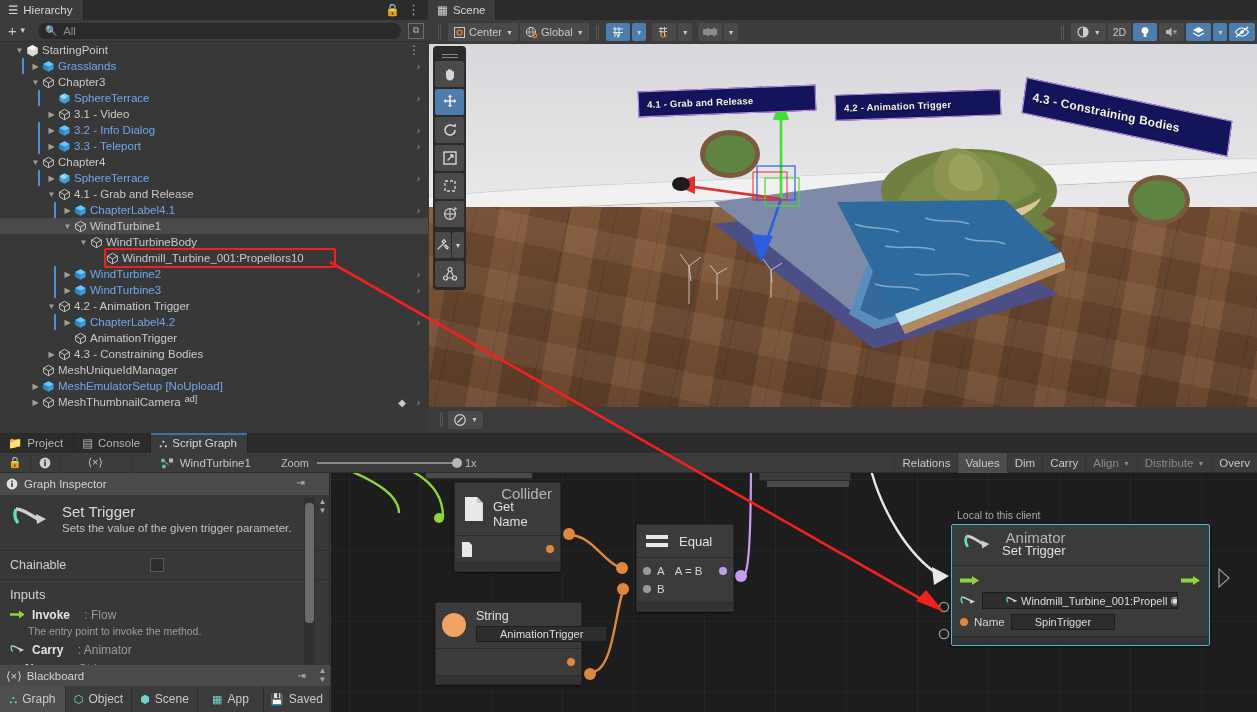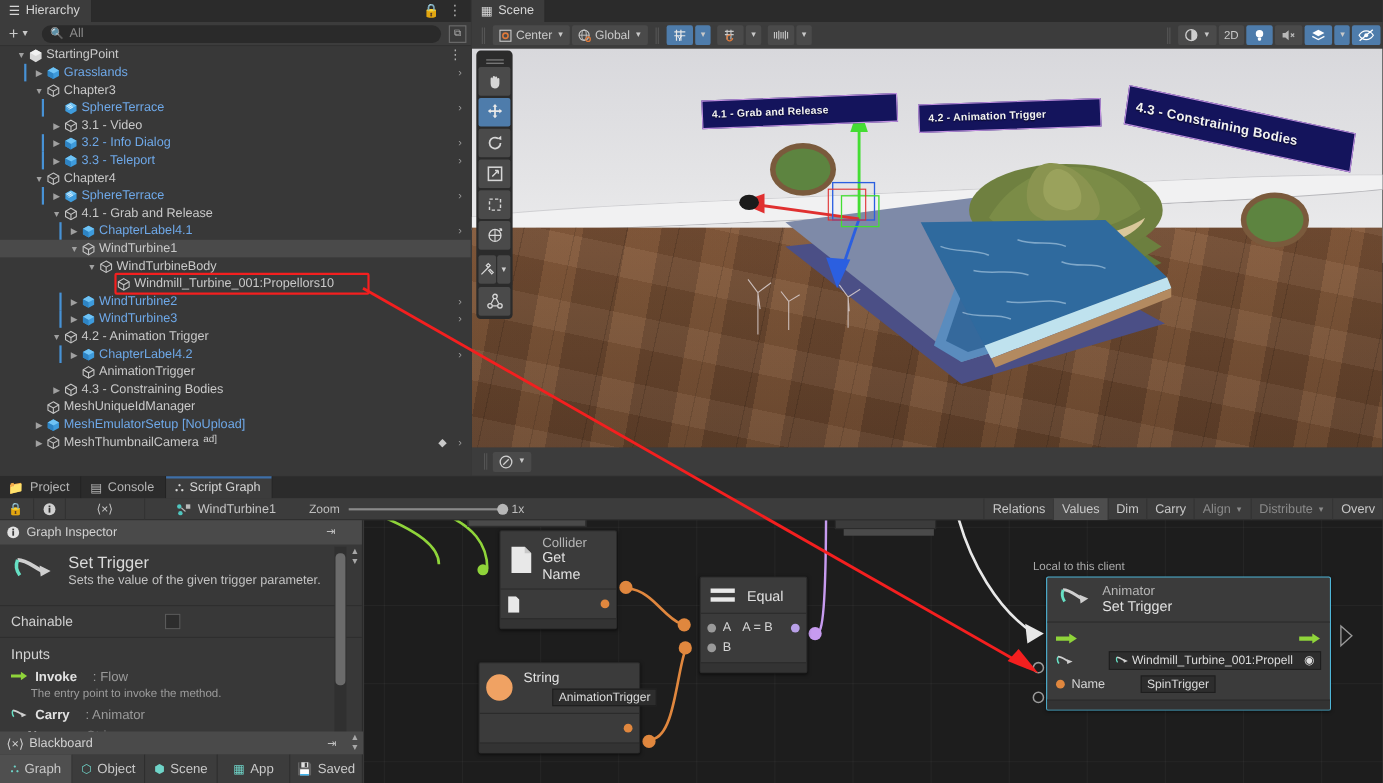--- a/index.html
+++ b/index.html
@@ -137,30 +137,30 @@
   .gitab.active { background: #4f4f4f; }
 
   
   #canvas { position: absolute; left: 331px; top: 40px; width: 926px; height: 239px; background: #1d1d1d;
             background-image: linear-gradient(rgba(255,255,255,.035) 1px, transparent 1px),
                               linear-gradient(90deg, rgba(255,255,255,.035) 1px, transparent 1px);
             background-size: 71px 71px; background-position: 18px 6px; overflow: hidden; }
 
   .node { position: absolute; background: #3b3b3b; border: 1px solid #2b2b2b; border-radius: 2px; box-shadow: 0 1px 3px rgba(0,0,0,.5); }
   .node .nhead { display: flex; align-items: center; gap: 8px; padding: 5px 8px 6px 8px; border-bottom: 1px solid #2b2b2b; }
-  .node .nsub { font-size: 12px; color: #b5b5b5; line-height: 11px; }
+  .node .nsub { font-size: 15px; color: #b5b5b5; line-height: 11px; text-align: right; }
   .node .nttl { font-size: 13px; color: #e0e0e0; line-height: 15px; }
   .node .nbody { padding: 4px 6px; }
   .node .nfoot { height: 9px; background: #333333; border-top: 1px solid #2b2b2b; }
   .prow { display: flex; align-items: center; gap: 6px; height: 18px; font-size: 11.5px; color: #d4d4d4; }
   .dot { width: 8px; height: 8px; border-radius: 50%; flex: none; }
   .dot.orange { background: #e0873e; }
   .dot.grey { background: #9a9a9a; }
   .dot.purple { background: #b9a0e8; }
-  .field { background: #2d2d2d; border: 1px solid #1e1e1e; padding: 1px 5px; font-size: 11px; color: #dcdcdc; margin-left: 26px; }
+  .field { background: #2d2d2d; border: 1px solid #1e1e1e; padding: 1px 23px; font-size: 11px; color: #dcdcdc; }
   .node.selected { border: 1px solid #4fb6d8; }
   .localtxt { position: absolute; font-size: 10.5px; color: #a9a9a9; }
 
   svg.edges { position: absolute; left: 0; top: 0; width: 926px; height: 239px; pointer-events: none; }
   svg.arrowlayer { position: absolute; left: 0; top: 0; width: 1257px; height: 712px; pointer-events: none; }
 </style>
 </head>
 <body>
 
 <div id="root">
@@ -986,21 +986,21 @@
             <span class="dot purple" style="margin-left:auto"></span>
           </div>
           <div class="prow">
             <span class="dot grey"></span>
             <span>B</span>
           </div>
         </div>
         <div class="nfoot"></div>
       </div>
 
-      <div class="localtxt" style="left:608px;top:36px">Local to this client</div>
+      <div class="localtxt" style="left:626px;top:36px">Local to this client</div>
 
       <div class="node selected" style="left:620px;top:51px;width:259px">
         <div class="nhead" style="gap:10px;padding:6px 10px">
           <svg width="30" height="28" viewBox="0 0 34 30">
               <path d="M5 5c7 0 12 5 19 9" stroke="#cfcfcf" stroke-width="3" fill="none"></path>
               <polygon points="31,14 22,10 23,19" fill="#cfcfcf"></polygon>
               <path d="M5 5c-1.6 4.4-.8 8.4 1.6 12" stroke="#66e0c4" stroke-width="3" fill="none"></path>
             </svg>
           <span>
             <div class="nsub">Animator</div>

